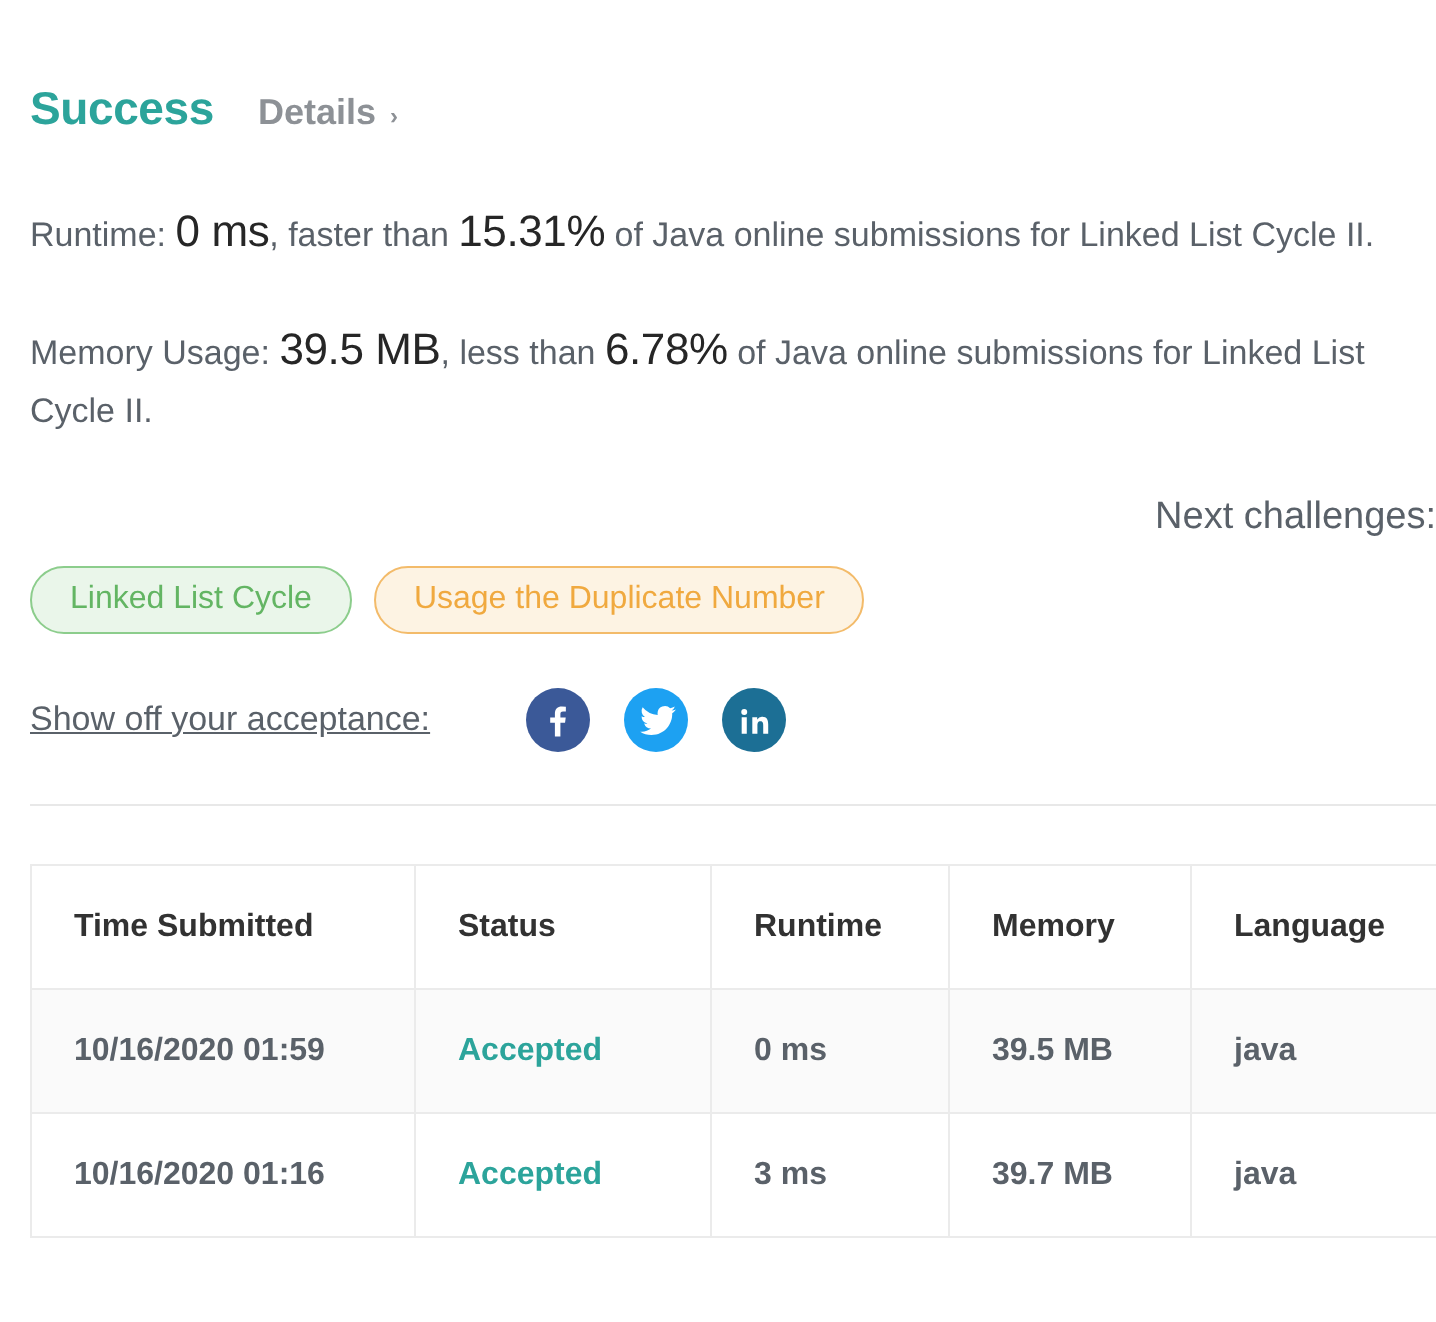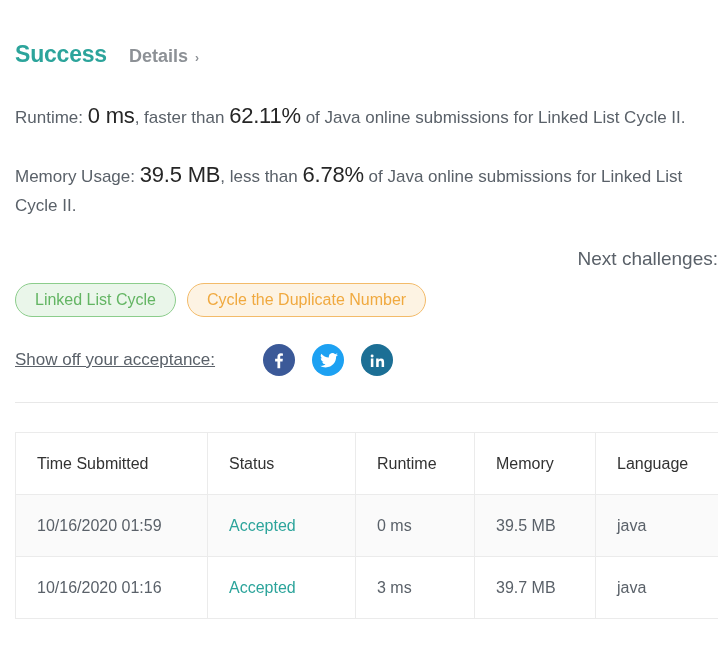--- a/index.html
+++ b/index.html
@@ -150,21 +150,21 @@
     table-layout: fixed;
     width: 783px;
     font-size: 16px;
   }
   table.submissions th,
   table.submissions td {
     border: 1px solid #ebebeb;
     text-align: left;
     padding: 0 0 0 21px;
     height: 62px;
-    font-weight: normal;
+    font-weight: bold;
     vertical-align: middle;
     box-sizing: border-box;
     overflow: hidden;
     white-space: nowrap;
   }
   table.submissions th {
     color: #323232;
     background: #ffffff;
   }
   table.submissions td {
@@ -188,32 +188,32 @@
   <div class="status-header">
     <span class="status-title">Success</span>
     <span class="details-link">
       <span>Details</span>
       <span class="chevron">›</span>
     </span>
   </div>
 
   <p class="stat-line runtime">
     <span>Runtime:</span>
-    <span class="stat-strong">0 ms</span><span>, faster than </span><span class="stat-strong">62.11%</span><span> of Java online submissions for Linked List Cycle II.</span>
+    <span class="stat-strong">0 ms</span><span>, faster than </span><span class="stat-strong">15.31%</span><span> of Java online submissions for Linked List Cycle II.</span>
   </p>
 
   <p class="stat-line memory">
     <span>Memory Usage:</span>
     <span class="stat-strong">39.5 MB</span><span>, less than </span><span class="stat-strong">6.78%</span><span> of Java online submissions for Linked List Cycle II.</span>
   </p>
 
   <div class="next-label">Next challenges:</div>
   <div class="pill-row">
     <span class="pill pill-green">Linked List Cycle</span>
-    <span class="pill pill-orange">Cycle the Duplicate Number</span>
+    <span class="pill pill-orange">Usage the Duplicate Number</span>
   </div>
 
   <div class="share-row">
     <span class="share-label">Show off your acceptance:</span>
     <span class="social-group">
       <span class="social" style="background:#3b5998">
         <span>
           <svg width="18" height="18" viewBox="0 0 24 24" aria-hidden="true">
             <path fill="#ffffff" d="M13.6 23v-9.1h3.1l.46-3.55H13.6V8.08c0-1.03.29-1.73 1.76-1.73h1.88V3.17A25 25 0 0 0 14.5 3.03c-2.71 0-4.57 1.66-4.57 4.7v2.62H6.8v3.55h3.13V23h3.67z"></path>
           </svg>

